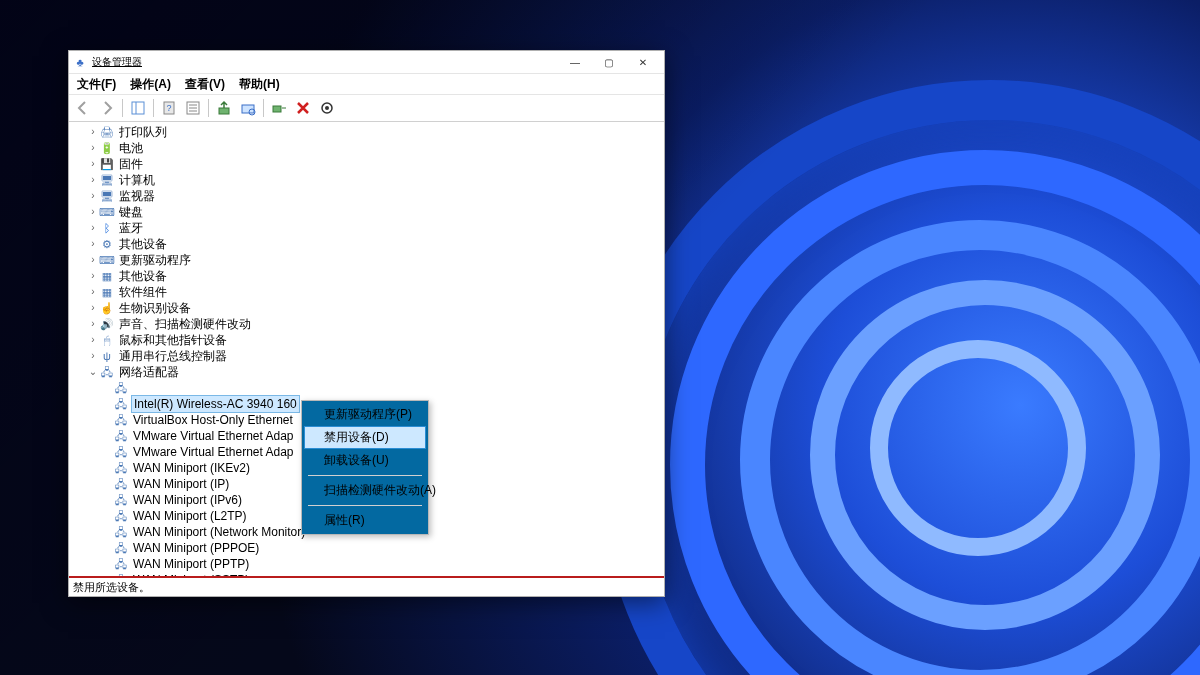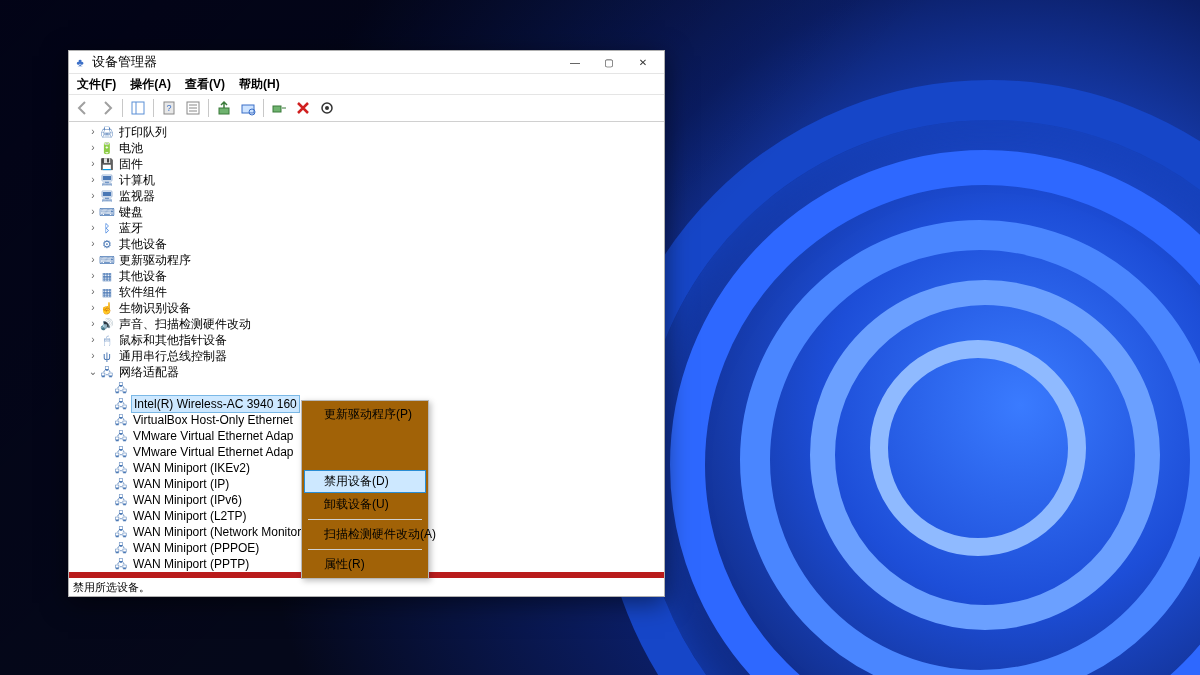--- a/index.html
+++ b/index.html
@@ -13,43 +13,43 @@
   .r1{width:700px;height:700px;left:0;top:0;border-color:#1646c8;box-shadow:0 0 60px #1646c8 inset;}
   .r2{width:560px;height:560px;left:70px;top:70px;border-color:#2e68ff;border-width:35px;}
   .r3{width:420px;height:420px;left:140px;top:140px;border-color:#4a86ff;border-width:30px;}
   .r4{width:300px;height:300px;left:210px;top:200px;border-color:#6ba0ff;border-width:25px;}
   .r5{width:180px;height:180px;left:270px;top:260px;border-color:#8fbaff;border-width:18px;}
   .wallpaper::after{content:"";position:absolute;inset:0;background:linear-gradient(135deg,rgba(0,0,20,.6),transparent 50%);}
   
   .window{position:absolute;left:68px;top:50px;width:595px;height:545px;background:#fff;border:1px solid #b0b0b0;box-shadow:0 6px 24px rgba(0,0,0,.5);display:flex;flex-direction:column;}
   .titlebar{height:22px;display:flex;align-items:center;padding:0 4px;border-bottom:1px solid #e5e5e5;}
   .titlebar .icon{width:14px;height:14px;margin-right:5px;display:inline-flex;align-items:center;justify-content:center;font-size:11px;}
-  .title{flex:1;font-size:13px;}
+  .title{flex:1;font-size:10px;text-decoration:underline;}
   .winbtns{display:flex;gap:0;}
   .winbtn{width:34px;height:22px;display:flex;align-items:center;justify-content:center;font-size:10px;color:#333;}
   .menubar{height:20px;display:flex;align-items:center;gap:2px;padding:0 2px;border-bottom:1px solid #e5e5e5;font-weight:bold;}
   .menuitem{padding:1px 6px;font-size:12px;}
   .toolbar{height:26px;display:flex;align-items:center;gap:0;padding:0 2px;border-bottom:1px solid #d0d0d0;}
   .tbtn{width:22px;height:22px;display:flex;align-items:center;justify-content:center;margin:0 1px;}
   .tbtn svg{width:16px;height:16px;}
   .tsep{width:1px;height:18px;background:#c8c8c8;margin:0 3px;}
   .tree{flex:1;overflow:auto;padding:2px 0 2px 4px;background:#fff;}
   .node{display:flex;align-items:center;height:16px;line-height:16px;white-space:nowrap;}
   .exp{width:12px;text-align:center;color:#666;font-size:10px;display:inline-block;}
   .exp.blank{color:transparent;}
   .nicon{width:16px;height:14px;display:inline-flex;align-items:center;justify-content:center;margin-right:2px;font-size:11px;}
   .lbl{padding:0 2px;}
   .node.selected .lbl{background:#cde8ff;border:1px solid #7ab8e6;padding:0 2px;margin:-1px 0;}
   .indent1{padding-left:14px;}
   .indent2{padding-left:28px;}
-  .statusbar{height:18px;border-top:6px solid #b91c1c;padding:0 4px;font-size:11px;display:flex;align-items:center;}
+  .statusbar{height:18px;border-top:2px solid #b91c1c;padding:0 4px;font-size:11px;display:flex;align-items:center;}
   
-  .ctxmenu{position:absolute;left:232px;top:349px;width:122px;background:#a16207;border:1px solid #b8b8b8;box-shadow:2px 2px 6px rgba(0,0,0,.25);padding:2px;font-size:12px;}
+  .ctxmenu{position:absolute;left:232px;top:349px;width:122px;background:#0369a1;border:1px solid #b8b8b8;box-shadow:2px 2px 6px rgba(0,0,0,.25);padding:2px;font-size:12px;}
   .ctxitem{padding:3px 10px 3px 20px;white-space:nowrap;}
-  .ctxitem.hl{background:#cde8ff;border:1px solid #2a8dd4;padding:2px 27px 2px 19px;margin-top:44px;}
+  .ctxitem.hl{background:#cde8ff;border:1px solid #2a8dd4;padding:2px 27px 2px 19px;}
   .ctxsep{height:1px;background:#d0d0d0;margin:3px 4px;}
   
   .devmgr{color:#3b6fc7;}
 </style>
 </head>
 <body>
 
 <div class="wallpaper">
   <div class="swirl">
     <div class="ring r1"></div>

